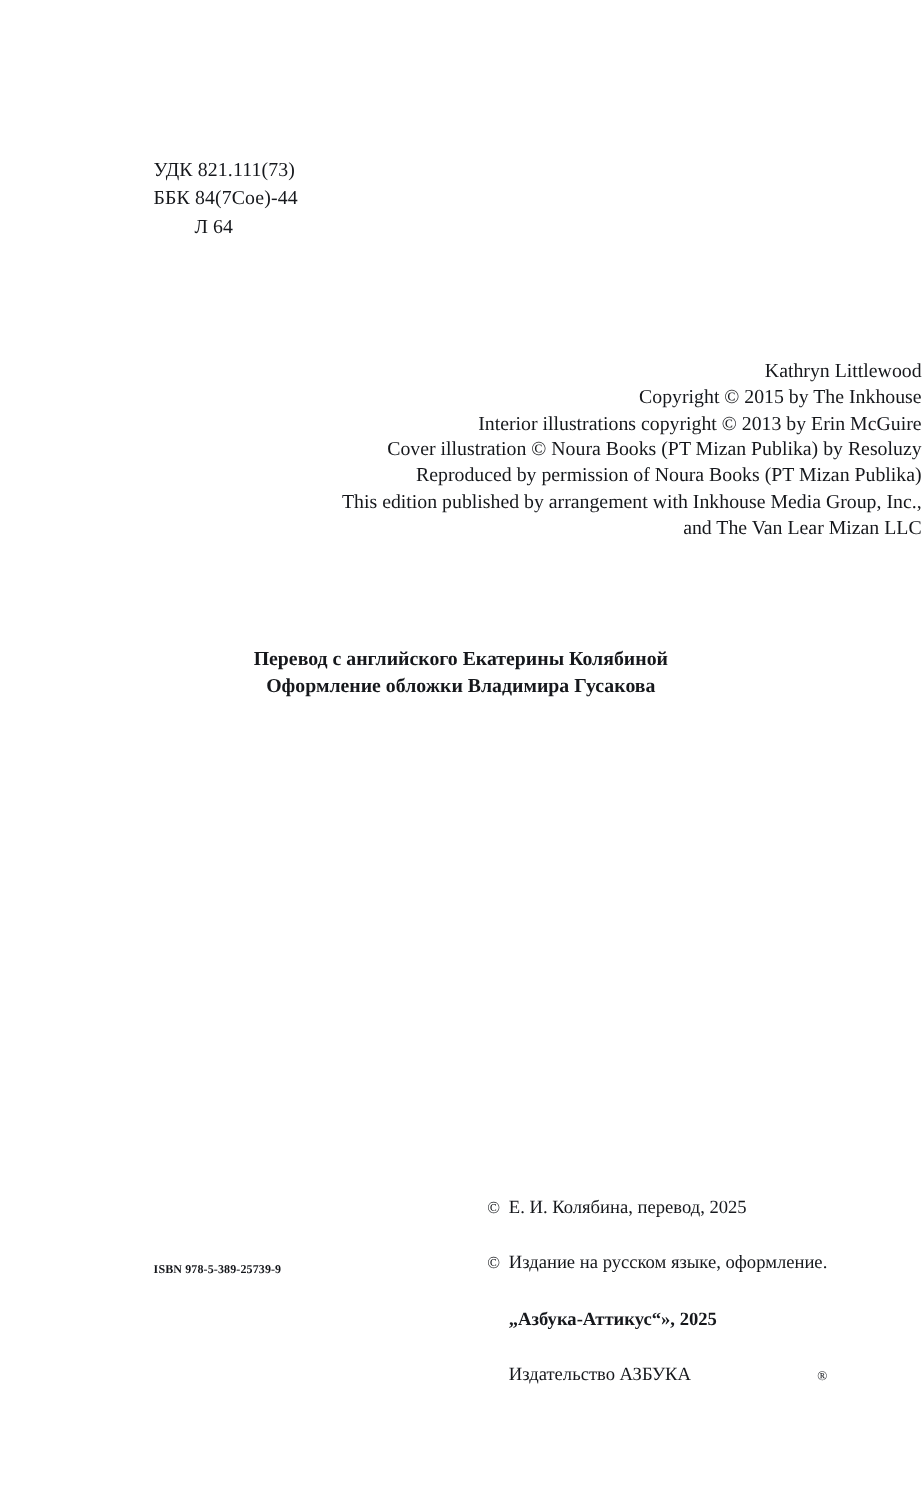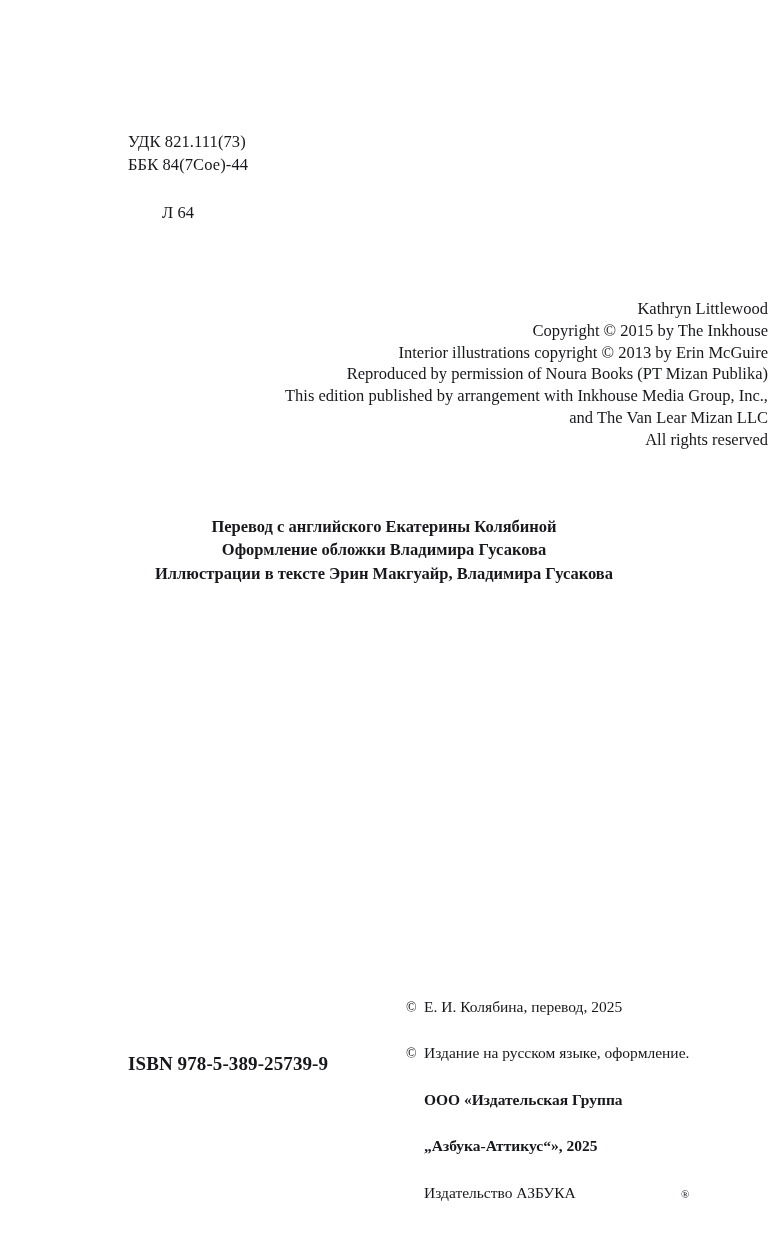--- a/index.html
+++ b/index.html
@@ -29,21 +29,20 @@
     top: 130px;
     font-size: 16.5px;
     line-height: 1.42;
     letter-spacing: 0.1px;
   }
   .codes .line {
     white-space: pre;
   }
   .codes .line.indent {
     padding-left: 34px;
-    margin-top: 24px;
   }
 
   
   .copyright-block {
     position: absolute;
     left: 0;
     right: 0;
     top: 298px;
     text-align: right;
     font-size: 16.5px;
@@ -54,21 +53,21 @@
   }
   .copyright-block .cline.caps {
     letter-spacing: 0.2px;
   }
 
   
   .credits {
     position: absolute;
     left: 0;
     right: 0;
-    top: 515px;
+    top: 537px;
     text-align: center;
     font-size: 16.5px;
     line-height: 1.42;
     font-weight: bold;
   }
   .credits .cline {
     white-space: nowrap;
   }
 
   
@@ -97,21 +96,21 @@
     padding-left: 18px;
   }
   .legal .bold {
     font-weight: bold;
   }
 
   .isbn {
     position: absolute;
     left: 128px;
     top: 1053px;
-    font-size: 19px;
+    font-size: 10px;
     font-weight: bold;
     letter-spacing: 0.1px;
     white-space: nowrap;
   }
 
   .reg {
     font-size: 11px;
     vertical-align: super;
   }
 </style>
@@ -123,43 +122,39 @@
   <div class="codes">
     <div class="line">УДК 821.111(73)</div>
     <div class="line">ББК 84(7Сое)-44</div>
     <div class="line indent">Л 64</div>
   </div>
 
   <div class="copyright-block">
     <div class="cline">Kathryn Littlewood</div>
     <div class="cline">Copyright © 2015 by The Inkhouse</div>
     <div class="cline">Interior illustrations copyright © 2013 by Erin McGuire</div>
+    <div class="cline">Cover illustration © Noura Books (PT Mizan Publika) by Resoluzy</div>
     <div class="cline">Reproduced by permission of Noura Books (PT Mizan Publika)</div>
     <div class="cline">This edition published by arrangement with Inkhouse Media Group, Inc.,</div>
     <div class="cline">and The Van Lear Mizan LLC</div>
-    <div class="cline">All rights reserved</div>
   </div>
 
   <div class="credits">
     <div class="cline">Перевод с английского Екатерины Колябиной</div>
     <div class="cline">Оформление обложки Владимира Гусакова</div>
-    <div class="cline">Иллюстрации в тексте Эрин Макгуайр, Владимира Гусакова</div>
   </div>
 
   <div class="legal">
     <div class="lrow">
       <span class="sym">©</span>
       <span class="txt">Е. И. Колябина, перевод, 2025</span>
     </div>
     <div class="lrow">
       <span class="sym">©</span>
       <span class="txt">Издание на русском языке, оформление.</span>
-    </div>
-    <div class="lrow">
-      <span class="txt indented bold">ООО «Издательская Группа</span>
     </div>
     <div class="lrow">
       <span class="txt indented bold">„Азбука-Аттикус“», 2025</span>
     </div>
     <div class="lrow">
       <span class="txt indented">Издательство АЗБУКА</span>
         <span class="reg">®</span>
     </div>
   </div>
 

